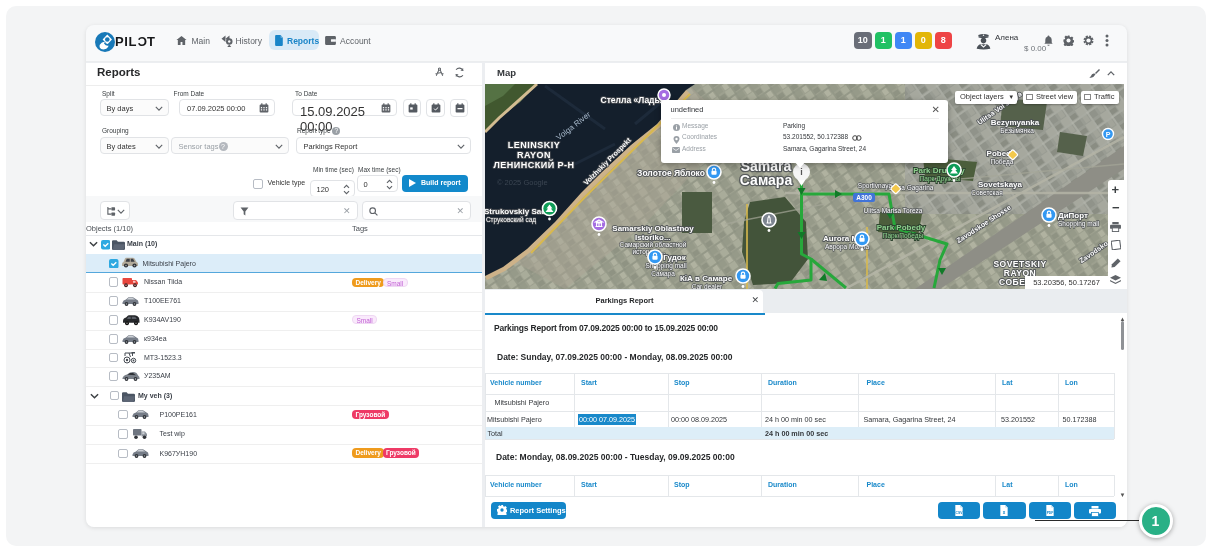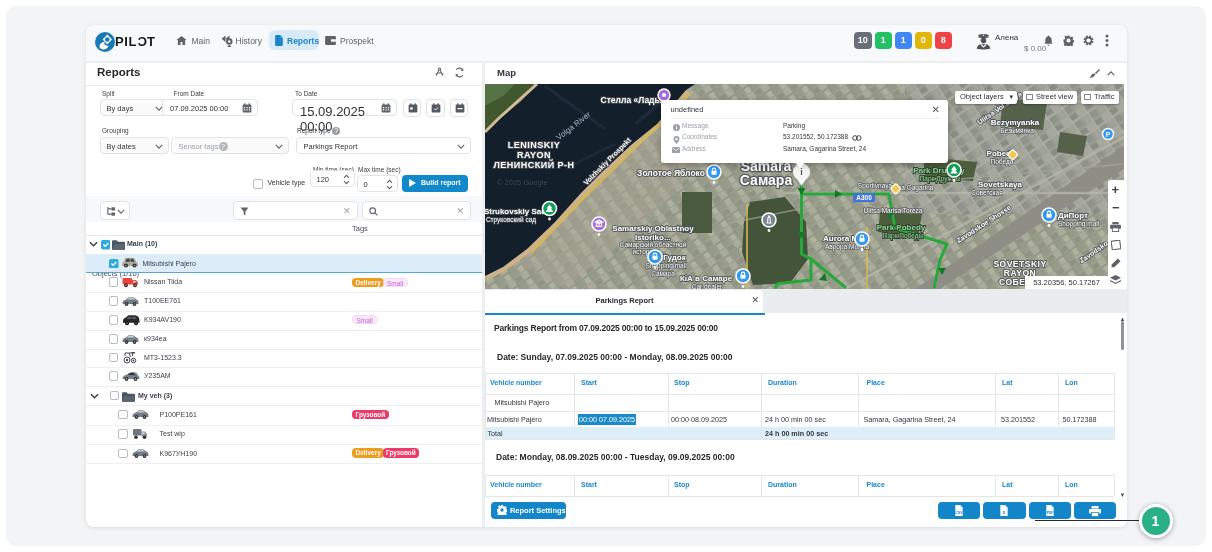--- a/index.html
+++ b/index.html
@@ -57,21 +57,21 @@
     <div class="ab" style="left:182.5px;top:4.5px;width:50px;height:20px;background:#d9eaf7;border-radius:6px;"></div>
     <svg class="ic" style="left:188.5px;top:9.5px" width="9" height="11" viewBox="0 0 16 20" fill="#1a85c8">
             <path d="M2 0 h8 l4 5 v13 a2 2 0 0 1 -2 2 H2 a2 2 0 0 1 -2-2 V2 a2 2 0 0 1 2-2z"></path>
             <path d="M10 0 l4 5 h-4z" fill="#7db8e0"></path>
           </svg>
     <div class="txt" style="left:201px;top:11px;font-size:8.5px;font-weight:bold;color:#1a85c8;">Reports</div>
     <svg class="ic" style="left:239px;top:11px" width="11" height="9" viewBox="0 0 24 20" fill="#5f6368">
             <rect x="0" y="0" width="24" height="20" rx="3"></rect>
             <rect x="13" y="7" width="11" height="6" rx="1" fill="#f8f9fa"></rect>
           </svg>
-    <div class="txt" style="left:254px;top:11px;font-size:8.5px;color:#5f6368;">Prospekt</div>
+    <div class="txt" style="left:254px;top:11px;font-size:8.5px;color:#5f6368;">Account</div>
     <div class="ab" style="left:768px;top:6.5px;width:17.5px;height:17px;background:#6a6e78;border-radius:4px;color:#fff;font-size:9px;font-weight:bold;text-align:center;line-height:17px;">10</div>
     <div class="ab" style="left:788.5px;top:6.5px;width:17.5px;height:17px;background:#21c164;border-radius:4px;color:#fff;font-size:9px;font-weight:bold;text-align:center;line-height:17px;">1</div>
     <div class="ab" style="left:808.5px;top:6.5px;width:17.5px;height:17px;background:#3f87f5;border-radius:4px;color:#fff;font-size:9px;font-weight:bold;text-align:center;line-height:17px;">1</div>
     <div class="ab" style="left:828.5px;top:6.5px;width:17.5px;height:17px;background:#e2b608;border-radius:4px;color:#fff;font-size:9px;font-weight:bold;text-align:center;line-height:17px;">0</div>
     <div class="ab" style="left:848.5px;top:6.5px;width:17.5px;height:17px;background:#ee4445;border-radius:4px;color:#fff;font-size:9px;font-weight:bold;text-align:center;line-height:17px;">8</div>
     <svg class="ic" style="left:888px;top:6px" width="19" height="20" viewBox="0 0 20 20" fill="#4b5158">
             <path d="M4.5 3.8 Q10 1.6 15.5 3.8 L15.2 5.6 Q10 4 4.8 5.6 Z"></path>
             <ellipse cx="10" cy="5.9" rx="5.4" ry="1.2"></ellipse>
             <circle cx="10" cy="4" r=".8" fill="#f8f9fa"></circle>
             <circle cx="10" cy="9.6" r="2.9"></circle>
@@ -121,21 +121,21 @@
     <div class="ab" style="left:0;top:21.5px;width:395.5px;height:1px;background:#ededed;"></div>
     <div class="txt lbl" style="left:16px;top:26.5px;">Split</div>
     <div class="txt lbl" style="left:87.5px;top:26.5px;">From Date</div>
     <div class="txt lbl" style="left:209px;top:26.5px;">To Date</div>
     <div class="inp" style="left:13.5px;top:36px;width:69px;height:16.5px;background:#fbfbfb;">
             <span style="position:absolute;left:6px;top:3.5px;font-size:7.5px;">By days</span>
             <svg style="position:absolute;right:5px;top:5.5px" width="8" height="5" viewBox="0 0 10 6">
               <path d="M1 1 l4 4 4-4" stroke="#5f6368" stroke-width="1.4" fill="none"></path>
             </svg>
           </div>
-    <div class="inp" style="left:76px;top:36px;width:96px;height:16.5px;">
+    <div class="inp" style="left:93px;top:36px;width:96px;height:16.5px;">
             <span style="position:absolute;left:7px;top:3.5px;font-size:7.5px;">07.09.2025 00:00</span>
             <svg style="position:absolute;right:5px;top:3px" width="10" height="10" viewBox="0 0 16 16" fill="#5f6368">
               <rect x="1" y="2.5" width="14" height="12.5" rx="1.5"></rect>
               <rect x="3.5" y="0.5" width="2" height="3.5"></rect>
               <rect x="10.5" y="0.5" width="2" height="3.5"></rect>
               <g fill="#fff">
                 <rect x="3" y="6.5" width="2" height="2"></rect>
                 <rect x="7" y="6.5" width="2" height="2"></rect>
                 <rect x="11" y="6.5" width="2" height="2"></rect>
                 <rect x="3" y="10" width="2" height="2"></rect>
@@ -202,21 +202,21 @@
     <div class="inp" style="left:209.5px;top:74px;width:175.5px;height:16.5px;">
             <span style="position:absolute;left:7px;top:3.5px;font-size:7.5px;">Parkings Report</span>
             <svg style="position:absolute;right:5px;top:5.5px" width="8" height="5" viewBox="0 0 10 6">
               <path d="M1 1 l4 4 4-4" stroke="#5f6368" stroke-width="1.4" fill="none"></path>
             </svg>
           </div>
     <div class="txt lbl" style="left:227px;top:102.5px;">Min time (sec)</div>
     <div class="txt lbl" style="left:272px;top:102.5px;">Max time (sec)</div>
     <div class="ab" style="left:167px;top:116px;width:9.5px;height:9.5px;border:1.5px solid #b7bcc4;border-radius:2px;background:#fff;"></div>
     <div class="txt" style="left:181.5px;top:116px;font-size:7px;color:#333;">Vehicle type</div>
-    <div class="inp" style="left:223.5px;top:107px;width:45px;height:17px;">
+    <div class="inp" style="left:223.5px;top:117px;width:45px;height:17px;">
             <span style="position:absolute;left:6px;top:4px;font-size:7.5px;">120</span>
             <svg style="position:absolute;right:4px;top:3px" width="7" height="11" viewBox="0 0 8 13">
               <path d="M1 4.5 L4 1.5 L7 4.5 M1 8.5 L4 11.5 L7 8.5" stroke="#5f6368" stroke-width="1.3" fill="none"></path>
             </svg>
           </div>
     <div class="inp" style="left:270.5px;top:111.5px;width:41.5px;height:17px;">
             <span style="position:absolute;left:6px;top:4px;font-size:7.5px;">0</span>
             <svg style="position:absolute;right:4px;top:3px" width="7" height="11" viewBox="0 0 8 13">
               <path d="M1 4.5 L4 1.5 L7 4.5 M1 8.5 L4 11.5 L7 8.5" stroke="#5f6368" stroke-width="1.3" fill="none"></path>
             </svg>
@@ -242,21 +242,21 @@
             </svg>
             <span style="position:absolute;right:6px;top:4px;color:#9aa0a6;font-size:9px;">✕</span>
           </div>
     <div class="inp" style="left:275.5px;top:137.5px;width:109.5px;height:19.5px;">
             <svg style="position:absolute;left:6px;top:5px" width="9" height="9" viewBox="0 0 16 16" fill="none" stroke="#5f6368" stroke-width="2">
               <circle cx="6.5" cy="6.5" r="5"></circle>
               <path d="M10.5 10.5 L15 15"></path>
             </svg>
             <span style="position:absolute;right:6px;top:4px;color:#9aa0a6;font-size:9px;">✕</span>
           </div>
-    <div class="txt" style="left:6px;top:161px;font-size:7.5px;color:#4a4f55;margin-top:45px;">Objects (1/10)</div>
+    <div class="txt" style="left:0;top:161px;font-size:7.5px;color:#4a4f55;">Objects (1/10)</div>
     <div class="txt" style="left:266px;top:161px;font-size:7.5px;color:#4a4f55;">Tags</div>
     <div class="ab" style="left:0;top:171.8px;width:395.5px;height:1px;background:#e5e7ea;"></div>
     <svg class="ic" style="left:3px;top:178px" width="9" height="6" viewBox="0 0 10 6">
             <path d="M1 1 l4 4 4-4" stroke="#3c4043" stroke-width="1.6" fill="none"></path>
           </svg>
     <svg class="ic" style="left:14.5px;top:177px" width="9.5" height="9.5" viewBox="0 0 12 12">
             <rect width="12" height="12" rx="2.5" fill="#2fa9e1"></rect>
             <path d="M3 5.6 l2.3 2.4 L9.2 4" stroke="#fff" stroke-width="1.7" fill="none"></path>
           </svg>
     <svg class="ic" style="left:25.5px;top:177px" width="13" height="10" viewBox="0 0 16 12">

